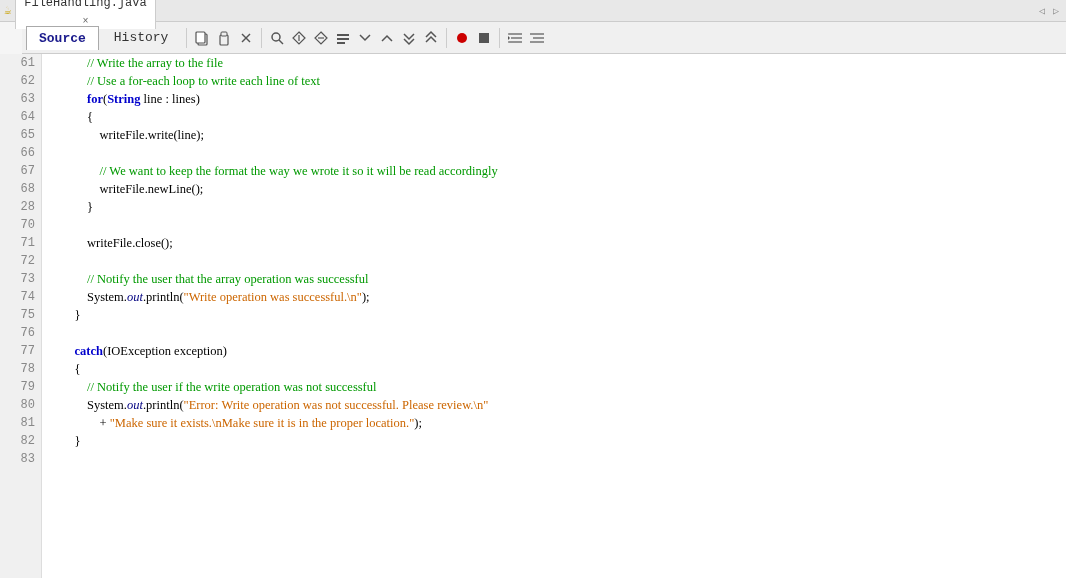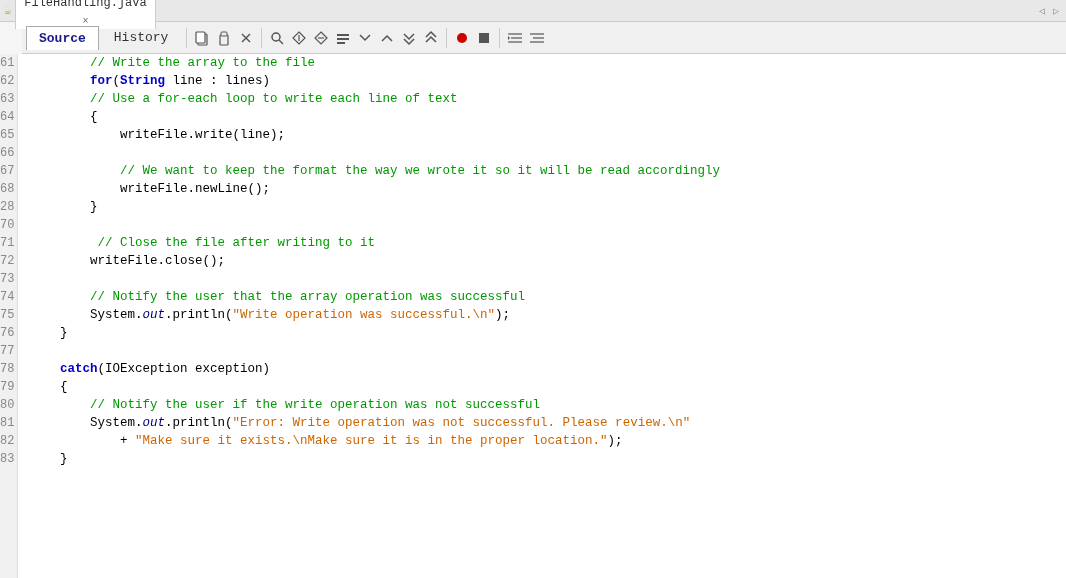--- a/index.html
+++ b/index.html
@@ -102,21 +102,21 @@
     
     .editor-container {
       display: flex;
       height: calc(100vh - 54px);
       background: #ffffff;
       overflow: hidden;
     }
 
     
     .line-numbers {
-      width: 18px;
+      width: 42px;
       background: #f0f0f0;
       border-right: 1px solid #ddd;
       padding-top: 0;
       text-align: right;
       color: #888;
       font-size: 12px;
       user-select: none;
       flex-shrink: 0;
       overflow: hidden;
     }
@@ -125,21 +125,22 @@
       padding-right: 6px;
       line-height: 18px;
       font-size: 12px;
     }
 
     
     .code-area {
       flex: 1;
       overflow: auto;
       background: #ffffff;
-      padding-left: 12px;
+      padding-left: 20px;
+      font-family: Liberation Serif, serif;
     }
 
     .code-line {
       height: 18px;
       line-height: 18px;
       white-space: pre;
       font-size: 12.5px;
       color: #000;
     } 
   </style>
@@ -281,30 +282,29 @@
       <div class="line-number">77</div>
       <div class="line-number">78</div>
       <div class="line-number">79</div>
       <div class="line-number">80</div>
       <div class="line-number">81</div>
       <div class="line-number">82</div>
       <div class="line-number">83</div>
     </div>
   <div class="code-area" id="code-area">
       <div class="code-line"><span style="color: rgb(0, 153, 0);">        // Write the array to the file</span></div>
+      <div class="code-line"><span style="color: rgb(0, 153, 0);">        // Use a for-each loop to write each line of text</span></div>
       <div class="code-line"><span style="color: rgb(0, 0, 0);">        </span><span style="color: rgb(0, 0, 204); font-weight: bold;">for</span><span style="color: rgb(0, 0, 0);">(</span><span style="color: rgb(0, 0, 204); font-weight: bold;">String</span><span style="color: rgb(0, 0, 0);"> line : lines)</span></div>
-      <div class="code-line"><span style="color: rgb(0, 153, 0);">        // Use a for-each loop to write each line of text</span></div>
       <div class="code-line"><span style="color: rgb(0, 0, 0);">        {</span></div>
       <div class="code-line"><span style="color: rgb(0, 0, 0);">            writeFile.write(line);</span></div>
       <div class="code-line">&nbsp;</div>
       <div class="code-line"><span style="color: rgb(0, 153, 0);">            // We want to keep the format the way we wrote it so it will be read accordingly</span></div>
       <div class="code-line"><span style="color: rgb(0, 0, 0);">            writeFile.newLine();</span></div>
       <div class="code-line"><span style="color: rgb(0, 0, 0);">        }</span></div>
       <div class="code-line">&nbsp;</div>
-      <div class="code-line"><span style="color: rgb(0, 153, 0);">         // Close the file after writing to it</span></div>
       <div class="code-line"><span style="color: rgb(0, 0, 0);">        writeFile.close();</span></div>
       <div class="code-line">&nbsp;</div>
       <div class="code-line"><span style="color: rgb(0, 153, 0);">        // Notify the user that the array operation was successful</span></div>
       <div class="code-line"><span style="color: rgb(0, 0, 0);">        System.</span><span style="color: rgb(0, 0, 128); font-style: italic;">out</span><span style="color: rgb(0, 0, 0);">.println(</span><span style="color: rgb(204, 102, 0);">"Write operation was successful.\n"</span><span style="color: rgb(0, 0, 0);">);</span></div>
       <div class="code-line"><span style="color: rgb(0, 0, 0);">    }</span></div>
       <div class="code-line">&nbsp;</div>
       <div class="code-line"><span style="color: rgb(0, 0, 0);">    </span><span style="color: rgb(0, 0, 204); font-weight: bold;">catch</span><span style="color: rgb(0, 0, 0);">(IOException exception)</span></div>
       <div class="code-line"><span style="color: rgb(0, 0, 0);">    {</span></div>
       <div class="code-line"><span style="color: rgb(0, 153, 0);">        // Notify the user if the write operation was not successful</span></div>
       <div class="code-line"><span style="color: rgb(0, 0, 0);">        System.</span><span style="color: rgb(0, 0, 128); font-style: italic;">out</span><span style="color: rgb(0, 0, 0);">.println(</span><span style="color: rgb(204, 102, 0);">"Error: Write operation was not successful. Please review.\n"</span></div>

